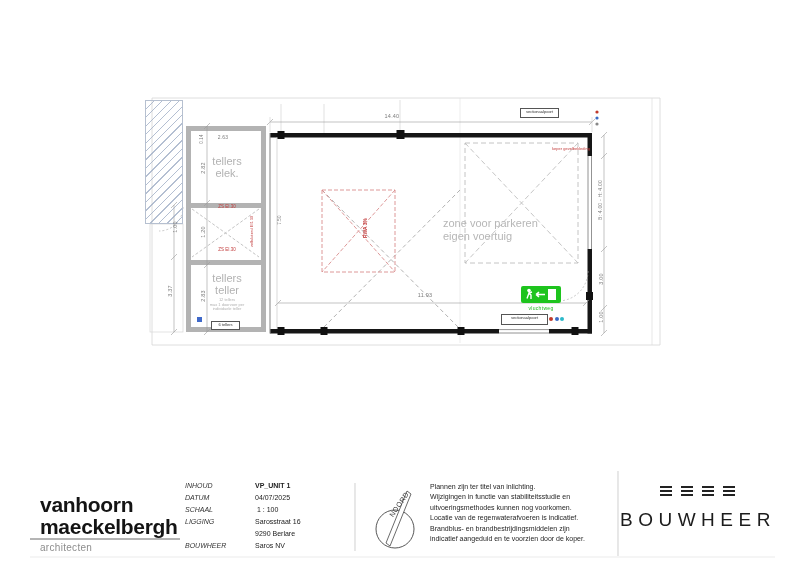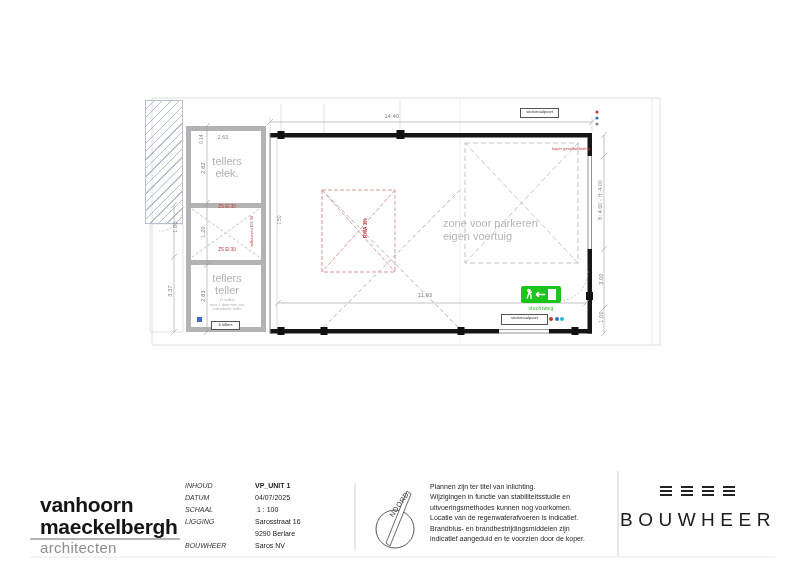--- a/index.html
+++ b/index.html
@@ -11,21 +11,21 @@
   .red{color:#c23b3b;}
   .gray-room{color:#b2b2b2;font-size:11px;line-height:12px;}
   .micro{font-size:4px;line-height:4.6px;white-space:nowrap;}
   .tagbox{border:0.5px solid #555;background:#fff;color:#333;font-size:4.5px;line-height:1.6;text-align:center;white-space:nowrap;overflow:hidden;}
   .unit-title{font-size:10.5px;font-weight:bold;color:#111;line-height:14px;white-space:nowrap;}
   .parking{font-size:11px;color:#b6b6b6;line-height:13px;white-space:nowrap;margin-top:48px;}
   .hatch{background:repeating-linear-gradient(135deg,rgba(155,170,195,0) 0 5px,rgba(155,170,195,.75) 5px 6px);border:1px solid #b6c0d0;}
   .exit-sign{background:#1ec41e;border-radius:2px;}
   .exit-label{font-size:5px;color:#1db81d;letter-spacing:.3px;}
   .firm{color:#141414;font-weight:bold;font-size:21px;line-height:21.5px;letter-spacing:-.3px;}
-  .firm-sub{color:#8d8d8d;font-weight:normal;font-size:15px;line-height:15px;margin-top:3px;letter-spacing:.3px;}
+  .firm-sub{color:#8d8d8d;font-weight:normal;font-size:10px;line-height:15px;margin-top:3px;letter-spacing:.3px;}
   .fld-l{font-size:7px;font-style:italic;color:#333;}
   .fld-v{font-size:7px;color:#222;}
   .disc{font-size:7px;color:#1f1f1f;line-height:10.4px;white-space:nowrap;}
   .north-label{font-size:7px;color:#333;letter-spacing:.5px;transform-origin:0 0;transform:rotate(-55deg);white-space:nowrap;}
   .zev-word{font-size:19px;letter-spacing:5.5px;color:#1c1c1c;text-align:center;margin-top:9px;white-space:nowrap;}
   .bars{width:12px;height:2px;background:#222;box-shadow:0 4px 0 #222,0 8px 0 #222;}
   .bar-row{display:flex;gap:9px;justify-content:center;padding-top:8px;height:14px;}
   svg{position:absolute;left:0;top:0;pointer-events:none;}
 </style>
 </head>

